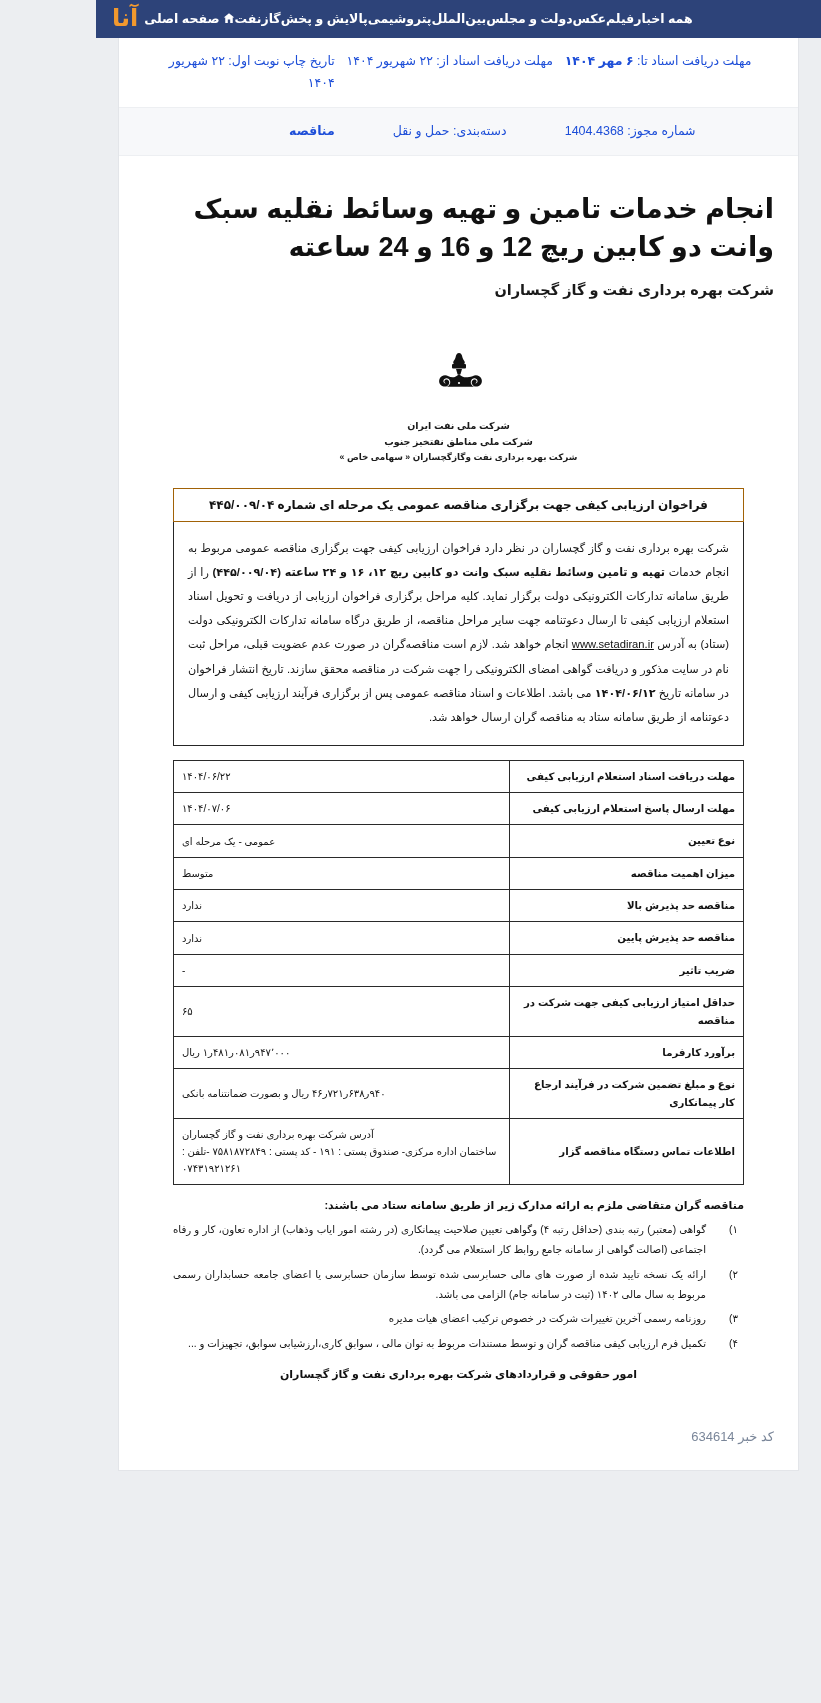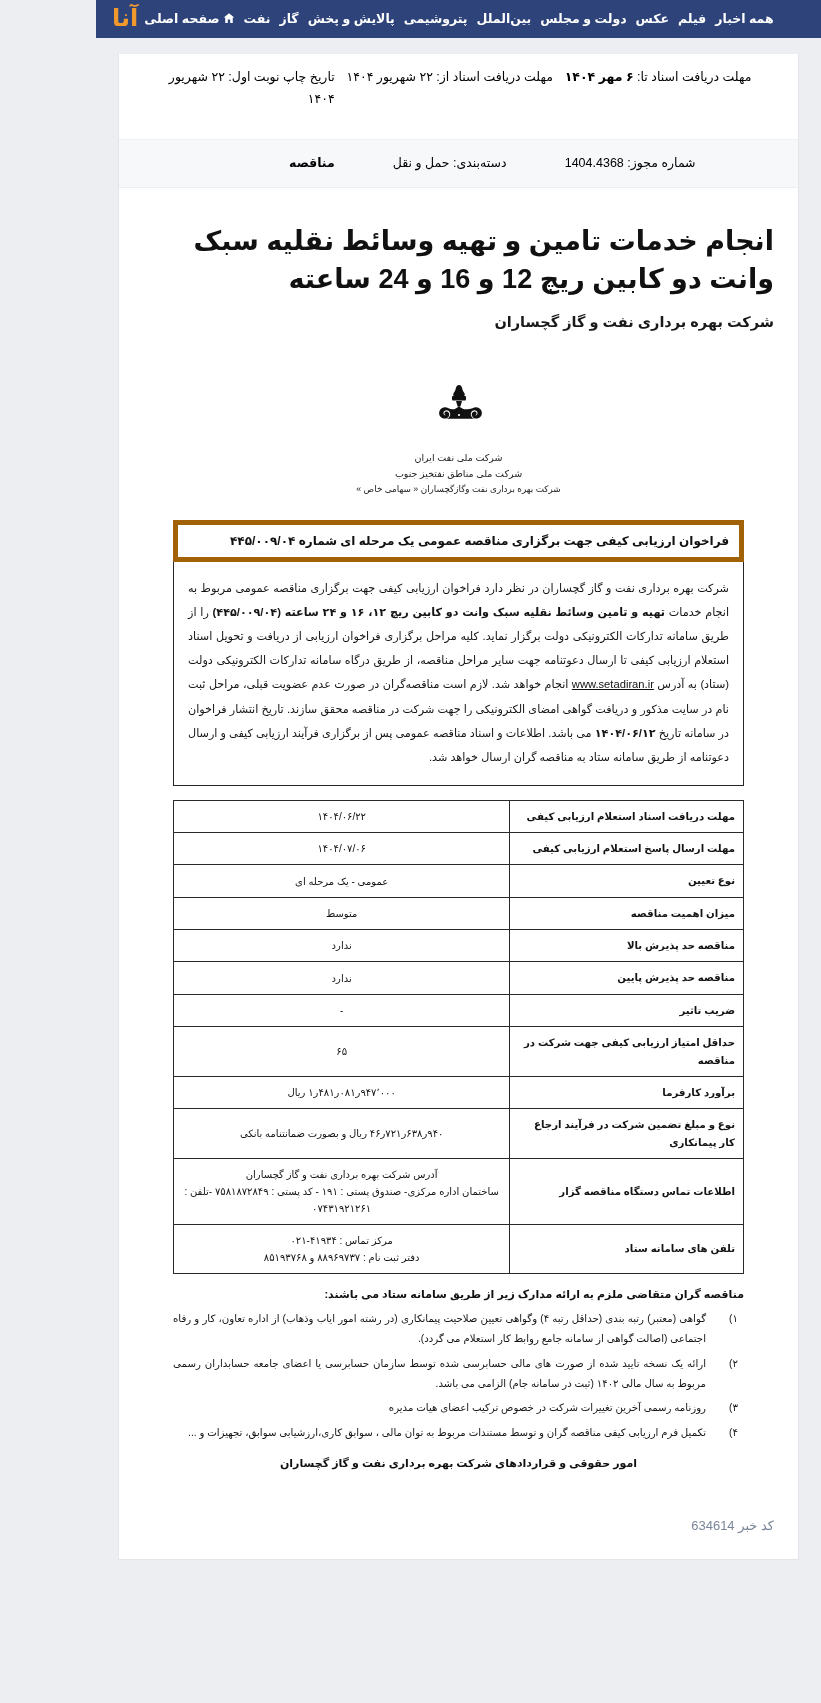--- a/index.html
+++ b/index.html
@@ -29,21 +29,20 @@
     font-weight: bold;
     letter-spacing: -1px;
     line-height: 1;
     padding: 0 6px 3px 10px;
     white-space: nowrap;
   }
   .nav-items {
     display: flex;
     flex-direction: row-reverse;
     align-items: center;
-    gap: 9px;
     flex: 1;
   }
   .nav-link {
     color: #ffffff;
     font-size: 12.5px;
     font-weight: bold;
     white-space: nowrap;
     cursor: pointer;
     line-height: 38px;
   }
@@ -55,24 +54,23 @@
     background: #ffffff;
     border-right: 1px solid #e3e5e9;
     border-left: 1px solid #e3e5e9;
   }
   .meta-row {
     display: flex;
     flex-direction: row-reverse;
     align-items: flex-start;
     padding: 13px 16px 12px 24px;
     font-size: 12.5px;
-    color: #000000;
+    color: #1d4ed8;
     background: #ffffff;
     min-height: 54px;
-    margin-top: 16px;
   }
   .meta-row.alt { background: #f7f8fa; border-top: 1px solid #edeff2; border-bottom: 1px solid #edeff2; min-height: 46px; align-items: center; }
   .meta-cell { flex: 1; line-height: 1.75; }
   .meta-cell.c1 { flex: 0 0 30%; text-align: right; }
   .meta-cell.c2 { flex: 0 0 36%; text-align: center; }
   .meta-cell.c3 { flex: 0 0 34%; text-align: left; }
   .meta-row.alt .meta-cell.c1 { font-weight: bold; }
   .meta-strong { font-weight: bold; }
 
   
@@ -146,27 +144,28 @@
   
   .doc {
     background: #ffffff;
     padding: 30px 14px 26px 14px;
     position: relative;
     z-index: 2;
   }
   .doc-inner { margin: 0 40px; }
   .doc-logo-area { text-align: center; padding: 14px 0 6px 0; }
   .emblem { margin: 0 auto 6px auto; width: 74px; }
-  .org-lines { font-size: 9.5px; line-height: 1.65; color: #1b1b1b; font-weight: normal; }
+  .org-lines { font-size: 9.5px; line-height: 1.65; color: #1b1b1b; font-weight: bold; }
   .org-lines div:nth-child(3) { font-size: 8.8px; }
 
   .callout {
     margin: 18px 0 0 0;
-    border: 5px solid #a16207;
+    border: 1px solid #a16207;
     padding: 9px 10px;
+    text-align: center;
     font-size: 12px;
     font-weight: bold;
     color: #111;
   }
   .body-box {
     border: 1px solid #262626;
     border-top: none;
     padding: 14px 14px 16px 14px;
     font-size: 11.2px;
     line-height: 2.15;
@@ -183,21 +182,21 @@
     font-size: 10px;
     color: #141414;
   }
   table.info td {
     border: 1px solid #2a2a2a;
     padding: 7px 8px;
     vertical-align: middle;
     line-height: 1.7;
   }
   td.lbl { width: 41%; text-align: right; font-weight: bold; font-size: 10.2px; }
-  td.val { width: 59%; text-align: center; }
+  td.val { width: 59%; text-align: left; }
   td.val .val-l1 { display: block; }
 
   .req-head {
     margin-top: 14px;
     font-size: 11px;
     font-weight: bold;
     text-align: right;
     color: #111;
   }
   ol.req {
@@ -357,27 +356,20 @@
               </tr>
             <tr>
                 <td class="lbl">نوع و مبلغ تضمین شرکت در فرآیند ارجاع کار پیمانکاری</td>
                 <td class="val">۹۴۰ر۶۳۸ر۷۲۱ر۴۶ ریال و  بصورت ضمانتنامه بانکی</td>
               </tr>
             <tr>
                 <td class="lbl">اطلاعات تماس دستگاه مناقصه گزار</td>
                 <td class="val">
                   <span class="val-l1">آدرس شرکت بهره برداری نفت و گاز گچساران</span>
                   <span class="val-l1">ساختمان اداره مرکزی- صندوق پستی : ۱۹۱ - کد پستی : ۷۵۸۱۸۷۲۸۴۹ -تلفن : ۰۷۴۳۱۹۲۱۲۶۱</span>
-                </td>
-              </tr>
-            <tr>
-                <td class="lbl">تلفن های سامانه ستاد</td>
-                <td class="val">
-                  <span class="val-l1">مرکز تماس : ۴۱۹۳۴-۰۲۱</span>
-                  <span class="val-l1">دفتر ثبت نام : ۸۸۹۶۹۷۳۷ و ۸۵۱۹۳۷۶۸</span>
                 </td>
               </tr>
           </tbody>
         </table>
 
         <div class="req-head">مناقصه گران متقاضی ملزم به ارائه مدارک زیر از طریق سامانه ستاد می باشند:</div>
         <ol class="req">
           <li>
               <span class="num">۱)</span>
               <span class="txt">گواهی (معتبر) رتبه بندی (حداقل رتبه ۴) وگواهی تعیین صلاحیت پیمانکاری (در رشته امور ایاب وذهاب)  از اداره تعاون، کار و رفاه اجتماعی (اصالت گواهی از سامانه جامع روابط کار استعلام می گردد).</span>

